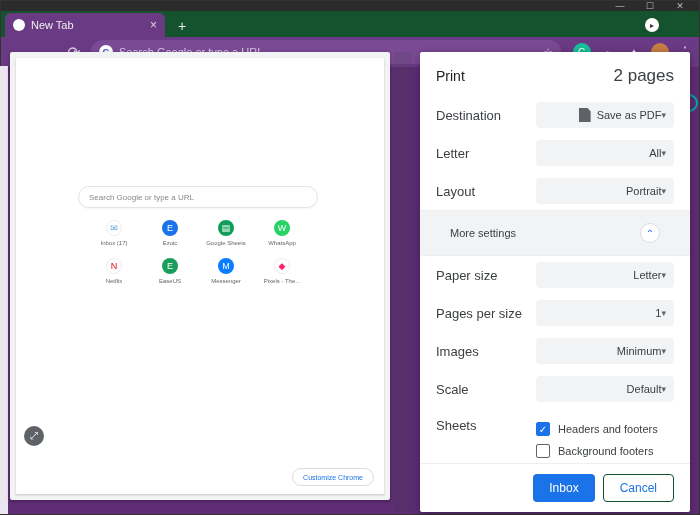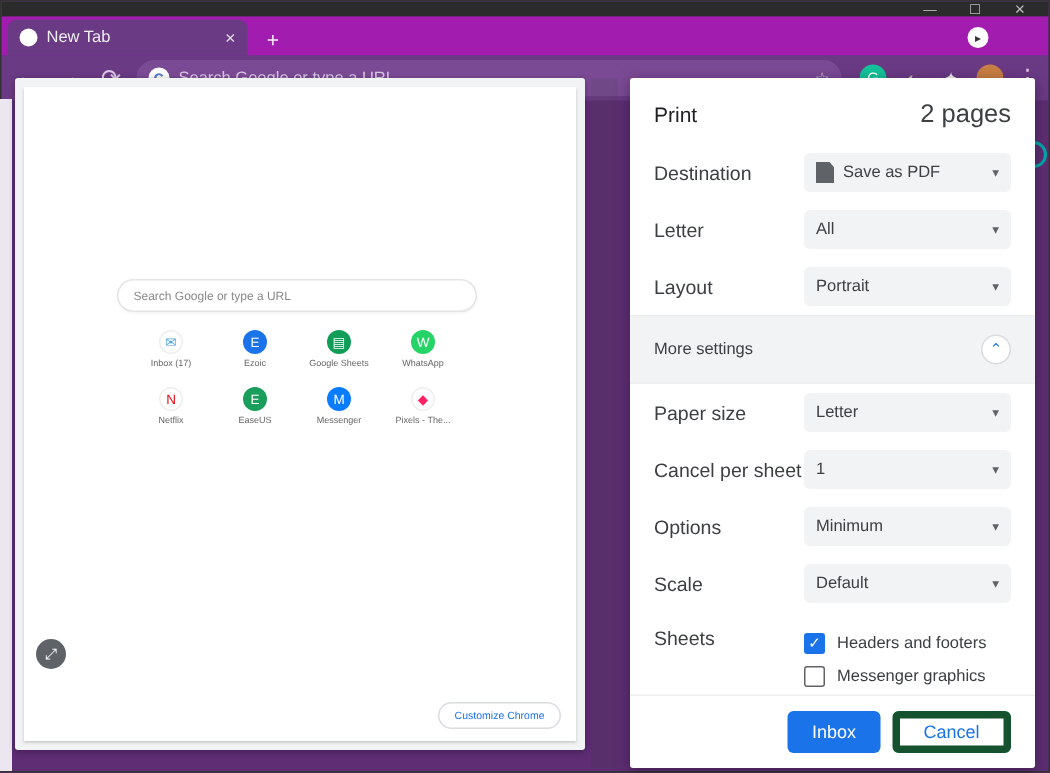--- a/index.html
+++ b/index.html
@@ -1,21 +1,21 @@
 <!DOCTYPE html>
 <html><head>
 <meta charset="utf-8">
 <style>
   *{box-sizing:border-box;margin:0;padding:0;font-family:"Segoe UI",Arial,sans-serif}
   body{width:700px;height:515px;background:#5e2d74;overflow:hidden;border:1px solid #333}
   
   .titlebar{height:10px;background:#2b2b2b;display:flex;justify-content:flex-end;align-items:center;padding:0 4px}
   .titlebar .winbtn{width:30px;height:10px;display:flex;align-items:center;justify-content:center;color:#bbb;font-size:9px}
   
-  .tabstrip{height:26px;background:#a21caf;display:flex;align-items:flex-end;padding-left:4px}
+  .tabstrip{height:26px;background:#14532d;display:flex;align-items:flex-end;padding-left:4px}
   .tab{height:24px;width:160px;background:#6b3a85;border-radius:6px 6px 0 0;display:flex;align-items:center;padding:0 8px;color:#eee;font-size:11px;gap:6px}
   .tab .close{margin-left:auto;font-size:12px;color:#ddd}
   .newtab{width:22px;height:22px;display:flex;align-items:center;justify-content:center;color:#eee;margin-left:6px;font-size:14px}
   
   .toolbar{height:30px;background:#6b3a85;display:flex;align-items:center;padding:0 6px;gap:6px}
   .navbtn{width:22px;height:22px;display:flex;align-items:center;justify-content:center;color:#d9c8e5}
   .navbtn.disabled{color:#a07bb8}
   .omnibox{flex:1;height:24px;background:#7b4a95;border-radius:12px;display:flex;align-items:center;padding:0 8px;gap:6px;color:#d9c8e5;font-size:11px}
   .gicon{width:14px;height:14px;border-radius:50%;background:#fff;display:flex;align-items:center;justify-content:center;font-size:9px;font-weight:bold}
   .gicon span{background:linear-gradient(135deg,#4285F4,#EA4335,#FBBC05,#34A853);-webkit-background-clip:text;color:#4285F4}
@@ -38,33 +38,33 @@
   
   .dialog{position:absolute;right:10px;top:-14px;width:270px;height:460px;background:#fff;border-radius:2px;box-shadow:0 2px 10px rgba(0,0,0,.35);display:flex;flex-direction:column;overflow:hidden}
   .dlg-head{display:flex;justify-content:space-between;align-items:center;padding:14px 16px 10px}
   .dlg-head h2{font-size:14px;font-weight:500;color:#202124}
   .dlg-head .pages{font-size:17px;color:#3c4043}
   .dlg-scroll{flex:1;overflow-y:auto;padding:0 0 6px;position:relative}
   .dlg-scroll::-webkit-scrollbar{width:10px}
   .dlg-scroll::-webkit-scrollbar-thumb{background:#c7c7c7;border-radius:5px}
   .row{display:flex;align-items:center;padding:6px 16px;min-height:36px}
   .row .label{width:100px;font-size:13px;color:#3c4043}
-  .select{flex:1;height:26px;background:#f1f3f4;border-radius:4px;display:flex;align-items:center;padding:0 8px;font-size:11px;color:#3c4043;justify-content:space-between}
+  .select{flex:1;height:26px;background:#f1f3f4;border-radius:4px;display:flex;align-items:center;padding:0 8px;font-size:11px;color:#3c4043;justify-content:flex-end}
   .select .caret{font-size:9px;color:#5f6368}
   .select .withicon{display:flex;align-items:center;gap:6px}
   .pdf-icon{width:12px;height:14px;background:#5f6368;clip-path:polygon(0 0,75% 0,100% 25%,100% 100%,0 100%)}
-  .moresettings{background:#f1f3f4;display:flex;align-items:center;justify-content:space-between;padding:12px 16px;font-size:11px;color:#3c4043;border-top:1px solid #eee;border-bottom:1px solid #eee}
+  .moresettings{background:#f1f3f4;display:flex;align-items:center;justify-content:space-between;padding:12px 30px;font-size:11px;color:#3c4043;border-top:1px solid #eee;border-bottom:1px solid #eee}
   .chev{width:20px;height:20px;border:1px solid #dadce0;border-radius:50%;display:flex;align-items:center;justify-content:center;font-size:10px;color:#1a73e8;background:#fff}
   .opt{display:flex;align-items:center;gap:8px;font-size:11px;color:#3c4043;padding:4px 0}
   .chk{width:14px;height:14px;border:1.5px solid #5f6368;border-radius:2px;display:flex;align-items:center;justify-content:center;font-size:10px}
   .chk.checked{background:#1a73e8;border-color:#1a73e8;color:#fff}
   .dlg-foot{border-top:1px solid #eee;padding:10px 16px;display:flex;justify-content:flex-end;gap:8px}
   .btn{height:28px;padding:0 16px;border-radius:4px;font-size:12px;display:flex;align-items:center;justify-content:center;cursor:pointer}
   .btn.primary{background:#1a73e8;color:#fff}
-  .btn.secondary{background:#fff;color:#1a73e8;border:5px solid #14532d}
+  .btn.secondary{background:#fff;color:#1a73e8;border:1px solid #14532d}
   .scrim{position:absolute;left:394px;top:-14px;width:18px;height:460px;background:rgba(60,60,60,.15)}
   .bg-circle{position:absolute;right:4px;top:10px;width:18px;height:18px;border:2px solid #0aa;border-radius:50%}
   .side-strip{position:absolute;left:0;top:0;width:8px;height:448px;background:#ece6f0}
 </style>
 </head>
 <body>
 
 <div class="titlebar">
   <div class="winbtn">—</div>
   <div class="winbtn">☐</div>
@@ -188,28 +188,28 @@
         <span class="chev">⌃</span>
       </div>
       <div class="row">
         <div class="label">Paper size</div>
         <div class="select">
           <span>Letter</span>
           <span class="caret">▾</span>
         </div>
       </div>
       <div class="row">
-        <div class="label">Cancel per sheet</div>
+        <div class="label">Pages per size</div>
         <div class="select">
           <span>1</span>
           <span class="caret">▾</span>
         </div>
       </div>
       <div class="row">
-        <div class="label">Options</div>
+        <div class="label">Images</div>
         <div class="select">
           <span>Minimum</span>
           <span class="caret">▾</span>
         </div>
       </div>
       <div class="row">
         <div class="label">Scale</div>
         <div class="select">
           <span>Default</span>
           <span class="caret">▾</span>
@@ -217,21 +217,21 @@
       </div>
       <div class="row" style="align-items:flex-start;padding-top:10px">
         <div class="label">Sheets</div>
         <div style="flex:1">
           <div class="opt">
             <span class="chk checked">✓</span>
             <span>Headers and footers</span>
           </div>
           <div class="opt">
             <span class="chk"></span>
-            <span>Messenger graphics</span>
+            <span>Background footers</span>
           </div>
         </div>
       </div>
     </div>
     <div class="dlg-foot">
       <div class="btn primary">Inbox</div>
       <div class="btn secondary">Cancel</div>
     </div>
   </div>
 </div>

